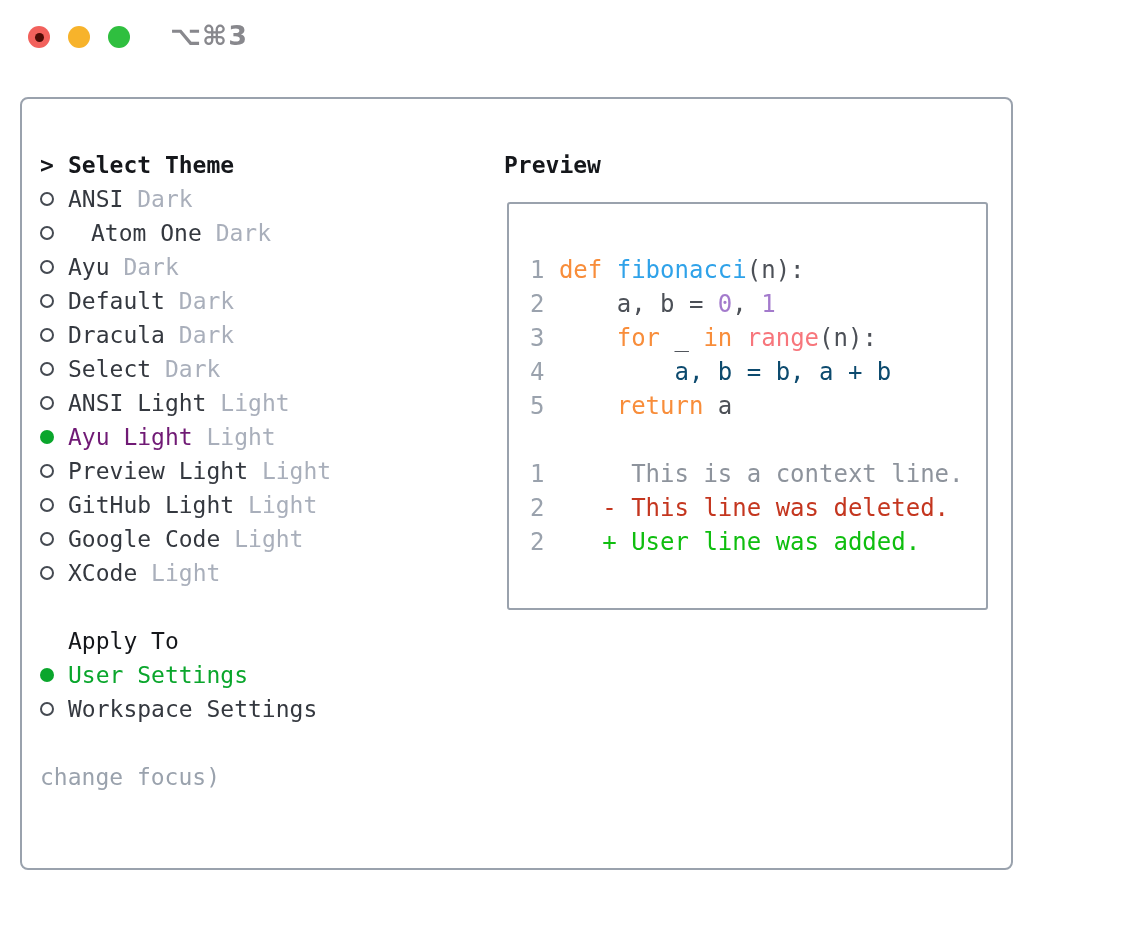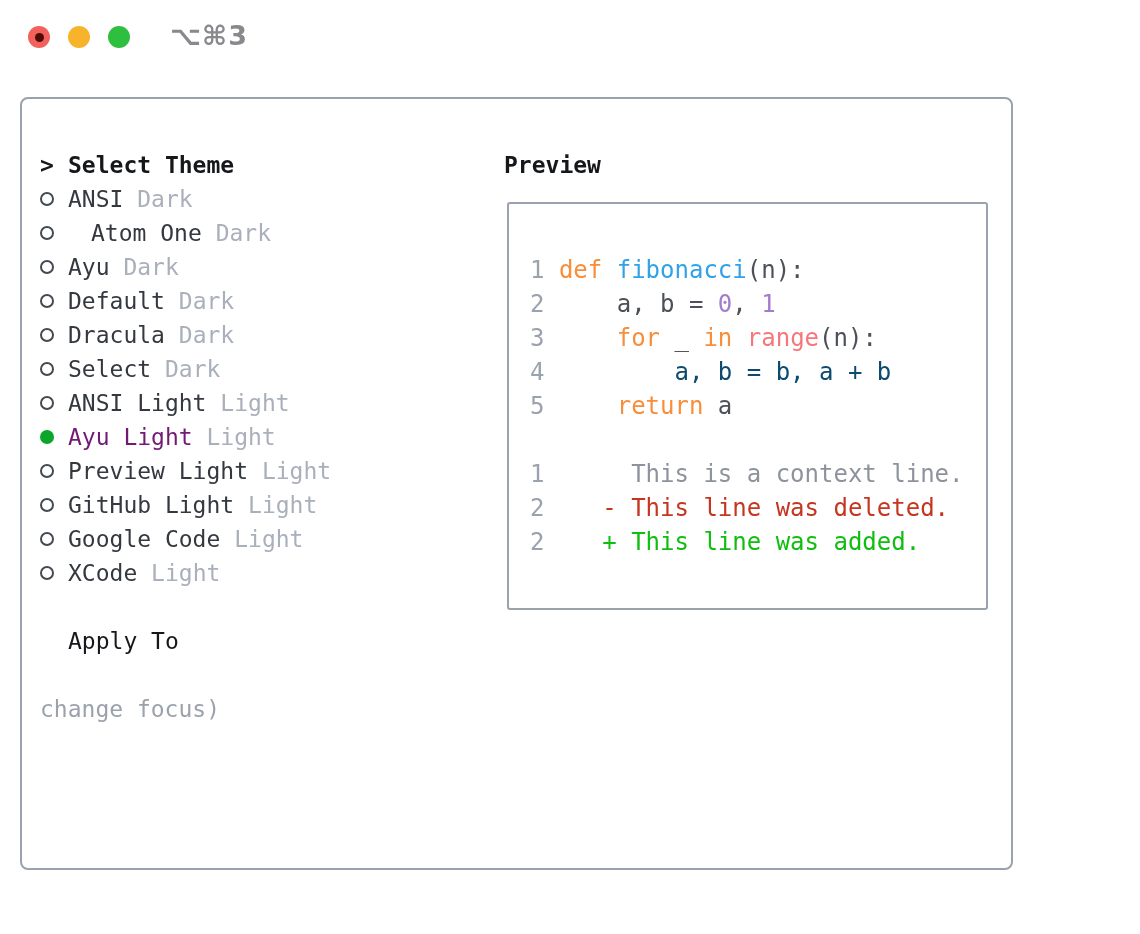--- a/index.html
+++ b/index.html
@@ -74,31 +74,35 @@
           <div class="row"><span class="bullet"><span class="radio filled" style="background: rgb(10, 166, 44);"></span></span><span style="color: #701a75;">Ayu Light</span><span style="color: rgb(52, 56, 63);"> </span><span style="color: rgb(169, 175, 187);">Light</span></div>
           <div class="row"><span class="bullet"><span class="radio" style="border-color: rgb(69, 74, 82);"></span></span><span style="color: rgb(52, 56, 63);">Preview Light</span><span style="color: rgb(52, 56, 63);"> </span><span style="color: rgb(169, 175, 187);">Light</span></div>
           <div class="row"><span class="bullet"><span class="radio" style="border-color: rgb(69, 74, 82);"></span></span><span style="color: rgb(52, 56, 63);">GitHub Light</span><span style="color: rgb(52, 56, 63);"> </span><span style="color: rgb(169, 175, 187);">Light</span></div>
           <div class="row"><span class="bullet"><span class="radio" style="border-color: rgb(69, 74, 82);"></span></span><span style="color: rgb(52, 56, 63);">Google Code</span><span style="color: rgb(52, 56, 63);"> </span><span style="color: rgb(169, 175, 187);">Light</span></div>
           <div class="row"><span class="bullet"><span class="radio" style="border-color: rgb(69, 74, 82);"></span></span><span style="color: rgb(52, 56, 63);">XCode</span><span style="color: rgb(52, 56, 63);"> </span><span style="color: rgb(169, 175, 187);">Light</span></div>
         </div>
       <div class="spacer"></div>
       <div class="row">
         <span class="bullet"></span><span id="apply-header" style="color: rgb(21, 23, 27);">Apply To</span>
       </div>
+      <div id="apply-options">
+          <div class="row"><span class="bullet"><span class="radio filled" style="background: rgb(10, 166, 44);"></span></span><span style="color: rgb(10, 166, 44);">User Settings</span></div>
+          <div class="row"><span class="bullet"><span class="radio" style="border-color: rgb(69, 74, 82);"></span></span><span style="color: rgb(52, 56, 63);">Workspace Settings</span></div>
+        </div>
       <div class="spacer"></div>
       <div class="row" id="hint-line-2" style="color: rgb(154, 162, 173);">change focus)</div>
     </div>
 
     <div class="preview-label" id="preview-label" style="color: rgb(21, 23, 27);">Preview</div>
     <div class="preview-box" id="preview-box" style="border-color: rgb(154, 162, 173);">
         <div class="cl"><span style="color: rgb(154, 162, 173);">1 </span><span style="color: rgb(248, 141, 58);">def</span><span style="color: rgb(76, 80, 87);"> </span><span style="color: rgb(47, 162, 233);">fibonacci</span><span style="color: rgb(76, 80, 87);">(n):</span></div>
         <div class="cl"><span style="color: rgb(154, 162, 173);">2 </span><span style="color: rgb(76, 80, 87);">    a, b = </span><span style="color: rgb(163, 122, 204);">0</span><span style="color: rgb(76, 80, 87);">, </span><span style="color: rgb(163, 122, 204);">1</span></div>
         <div class="cl"><span style="color: rgb(154, 162, 173);">3 </span><span style="color: rgb(76, 80, 87);">    </span><span style="color: rgb(248, 141, 58);">for</span><span style="color: rgb(76, 80, 87);"> _ </span><span style="color: rgb(248, 141, 58);">in</span><span style="color: rgb(76, 80, 87);"> </span><span style="color: rgb(247, 118, 124);">range</span><span style="color: rgb(76, 80, 87);">(n):</span></div>
         <div class="cl"><span style="color: rgb(154, 162, 173);">4 </span><span style="color: #0c4a6e;">        a, b = b, a + b</span></div>
         <div class="cl"><span style="color: rgb(154, 162, 173);">5 </span><span style="color: rgb(76, 80, 87);">    </span><span style="color: rgb(248, 141, 58);">return</span><span style="color: rgb(76, 80, 87);"> a</span></div>
         <div class="cl"><span style="color: rgb(154, 162, 173);">  </span></div>
         <div class="cl"><span style="color: rgb(154, 162, 173);">1 </span><span style="color: rgb(141, 147, 156); margin-top: 20px;">     This is a context line.</span></div>
         <div class="cl"><span style="color: rgb(154, 162, 173);">2 </span><span style="color: rgb(196, 54, 31);">   - This line was deleted.</span></div>
-        <div class="cl"><span style="color: rgb(154, 162, 173);">2 </span><span style="color: rgb(15, 190, 15);">   + This line was added.</span></div>
+        <div class="cl"><span style="color: rgb(154, 162, 173);">2 </span><span style="color: rgb(15, 190, 15);">   + User line was added.</span></div>
       </div>
 
   </div>
 </div>
 
 </body></html>

